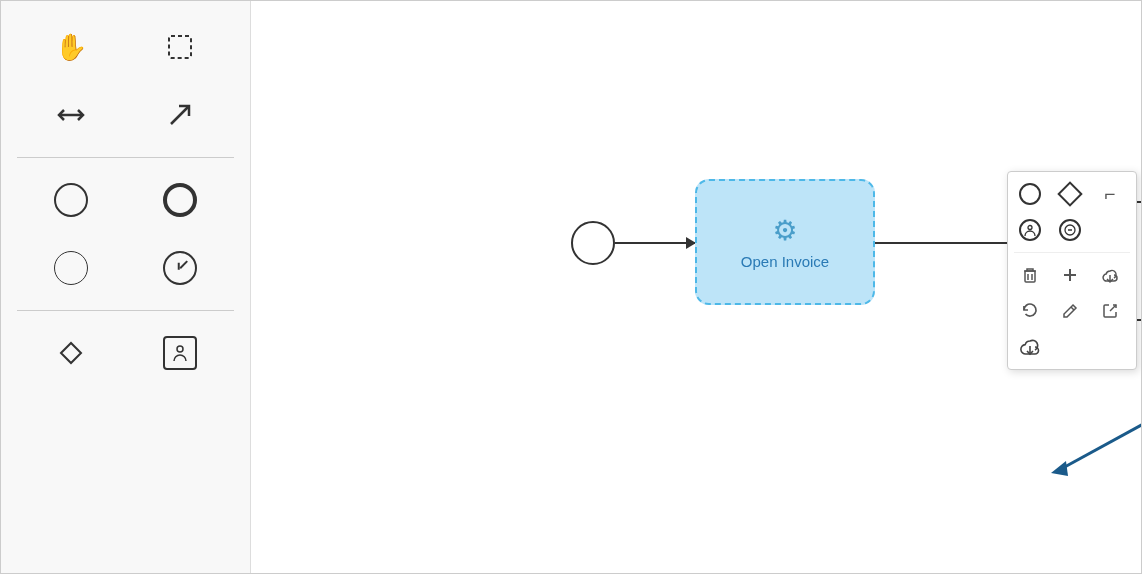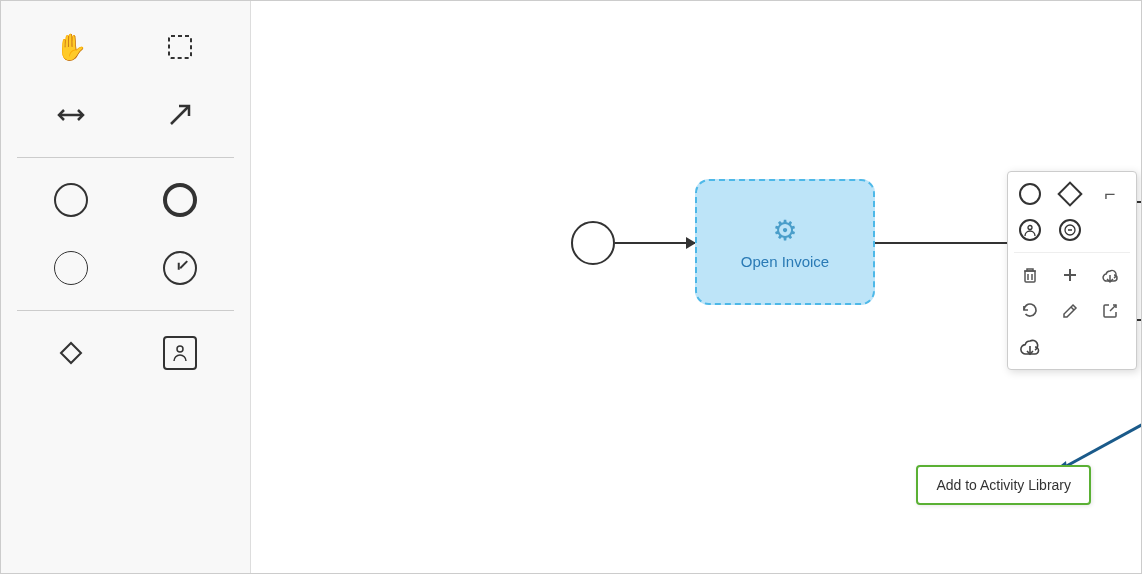--- a/index.html
+++ b/index.html
@@ -517,18 +517,15 @@
       </button>
       <div style="width:32px;height:32px;"></div>
       <div style="width:32px;height:32px;"></div>
     </div>
 
     <svg class="blue-arrow" style="position:absolute; left:795px; top:400px; width:140px; height:80px;" viewBox="0 0 140 80" fill="none">
       <line x1="130" y1="5" x2="15" y2="68" stroke="#1a5a8a" stroke-width="3"></line>
       <polygon points="5,72 20,60 22,75" fill="#1a5a8a"></polygon>
     </svg>
 
-    <div class="tooltip-label">
-      <span>Add to Activity Library</span>
-    </div>
 
   </div>
 </div>
 
 </body></html>

